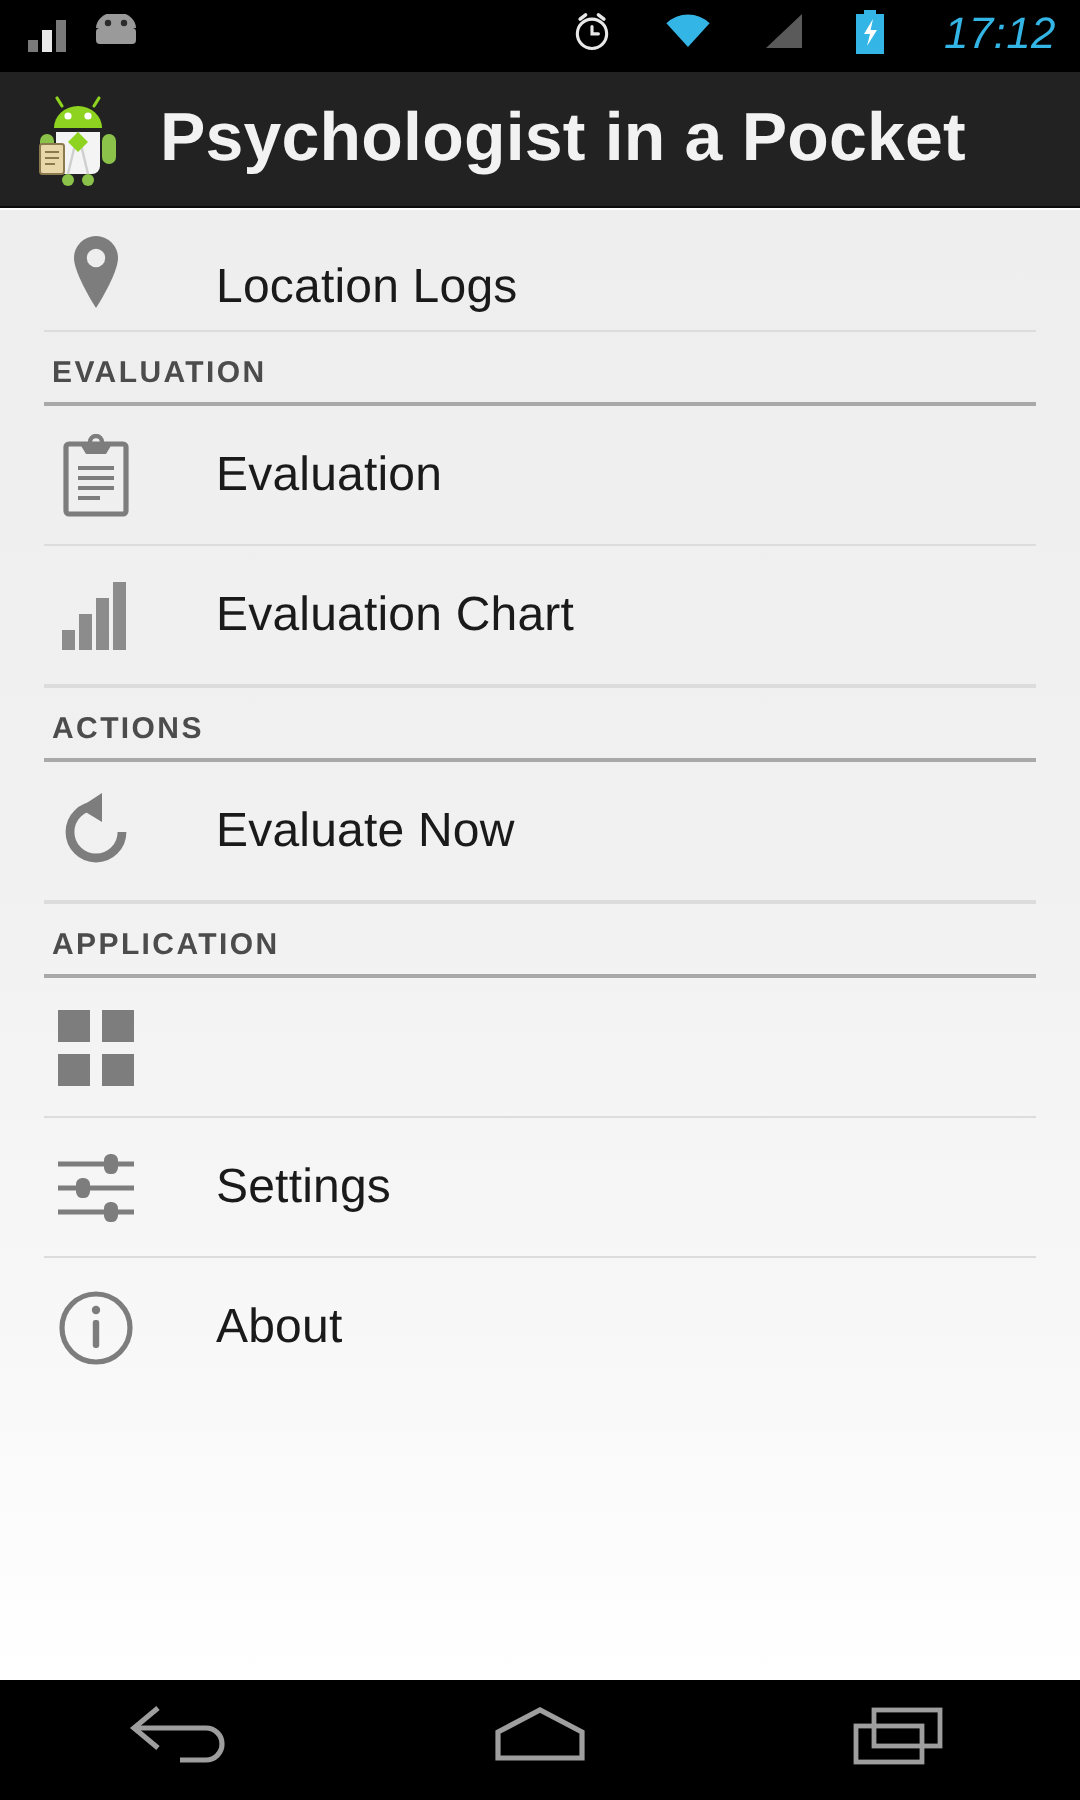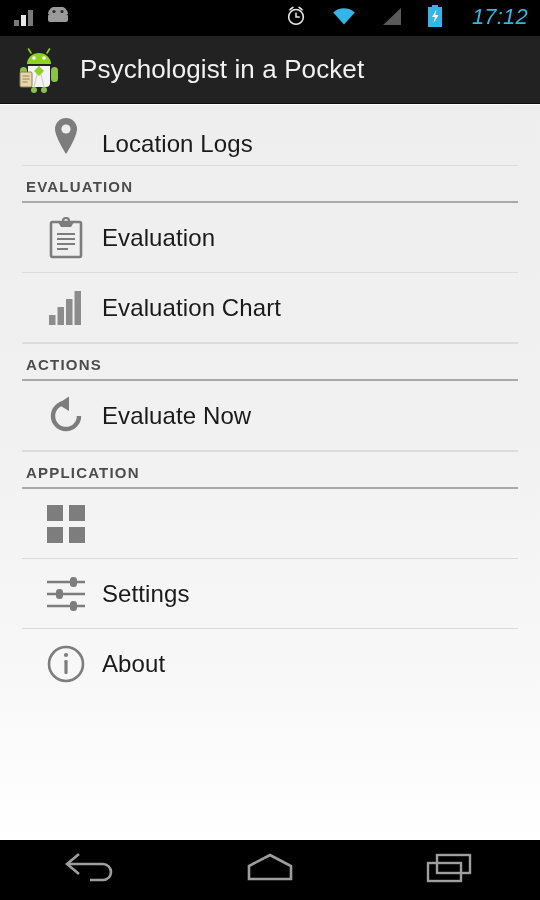--- a/index.html
+++ b/index.html
@@ -43,37 +43,38 @@
   
   #actionbar {
     position: absolute; top: 36px; left: 0;
     width: 540px; height: 68px;
     background: #222222;
     display: flex; align-items: center;
     padding-left: 14px;
     border-bottom: 1px solid #0c0c0c;
   }
   #actionbar .title {
-    color: #f2f2f2; font-size: 26px; font-weight: 400;
+    color: #f2f2f2; font-size: 34px; font-weight: 700;
     margin-left: 16px; letter-spacing: 0.1px; text-align: center;
   }
   .appicon { width: 50px; height: 50px; position: relative; }
 
   
   #list {
     position: absolute; top: 105px; left: 0;
     width: 540px; height: 735px;
     background: linear-gradient(to bottom, #eeeeee 0%, #f1f1f1 45%, #f8f8f8 78%, #ffffff 100%);
     overflow: hidden;
   }
   .row {
     position: relative;
     display: flex; align-items: center;
-    padding-left: 44px;
+    padding-left: 26px;
     height: 69px;
+    gap: 24px;
   }
   .row .rowicon {
     width: 44px; height: 44px;
     display: flex; align-items: center; justify-content: center;
     flex: 0 0 44px;
   }
   .row .label {
     margin-left: 14px;
     font-size: 24px; color: #1a1a1a; font-weight: 400;
     letter-spacing: 0.1px;

